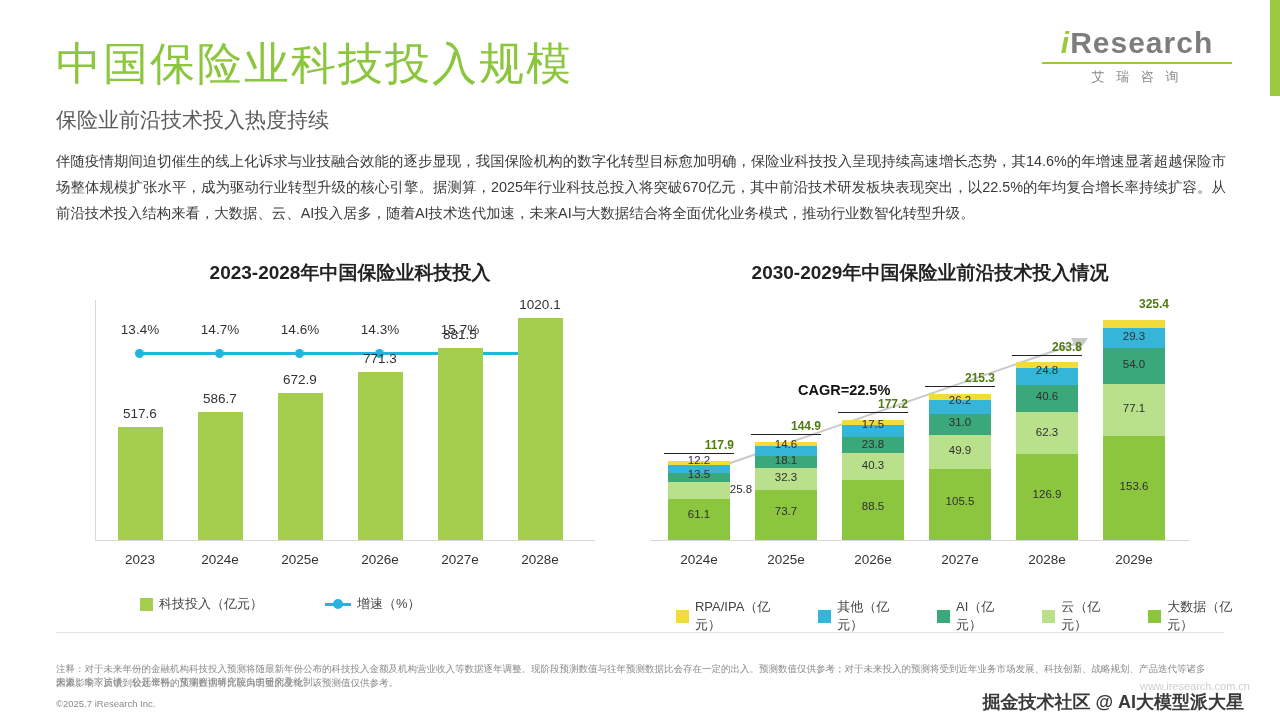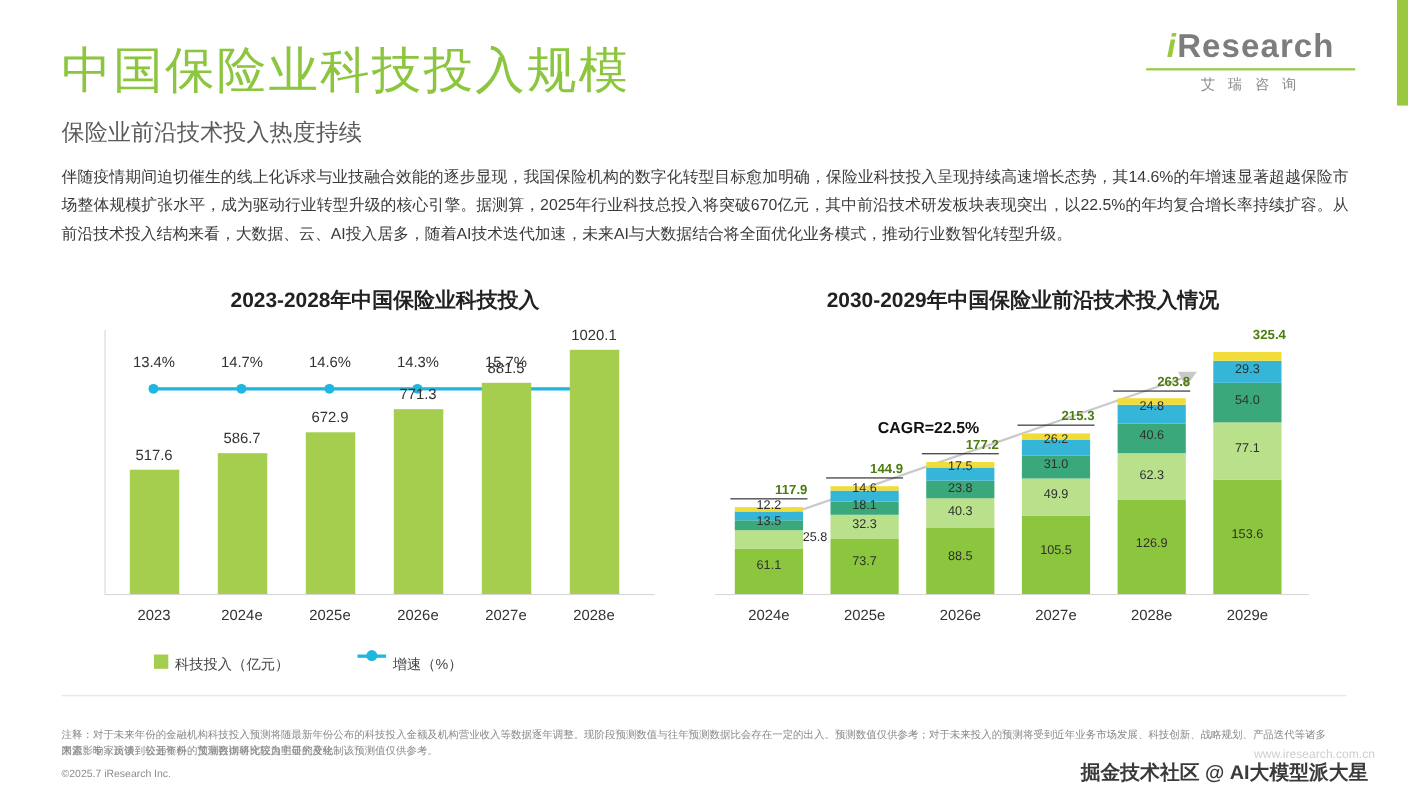--- a/index.html
+++ b/index.html
@@ -139,21 +139,21 @@
 
   .legend {
     position: absolute;
     display: flex;
     align-items: center;
     font-size: 13px;
     color: #444;
   }
   .legend .item {
     display: flex;
-    align-items: flex-start;
+    align-items: center;
     margin-right: 22px;
   }
   .swatch {
     width: 13px;
     height: 13px;
     margin-right: 6px;
     display: inline-block;
   }
   .legend-line {
     width: 26px;
@@ -419,20 +419,42 @@
     <div class="seg" style="left:453px; top:28px; width:62px; height:20px; background:#35b6d9;"></div>
     <div class="seg" style="left:453px; top:20px; width:62px; height:8px; background:#f2dc3c;"></div>
     <div class="seg-label" style="left:453px; top:180px;">153.6</div>
     <div class="seg-label" style="left:453px; top:102px;">77.1</div>
     <div class="seg-label" style="left:453px; top:58px;">54.0</div>
     <div class="seg-label" style="left:453px; top:30px;">29.3</div>
     <div class="stack-total" style="left:449px; top:-3px;"><span>325.4</span></div>
     <div class="cat-label" style="left:449px; top:252px; width:70px;">2029e</div>
   </div>
 
+  <div class="legend" style="left:676px; top:598px;">
+    <div class="item">
+      <span class="swatch" style="background:#f2dc3c;"></span>
+      <span>RPA/IPA（亿元）</span>
+    </div>
+    <div class="item">
+      <span class="swatch" style="background:#35b6d9;"></span>
+      <span>其他（亿元）</span>
+    </div>
+    <div class="item">
+      <span class="swatch" style="background:#3aa87a;"></span>
+      <span>AI（亿元）</span>
+    </div>
+    <div class="item">
+      <span class="swatch" style="background:#b9e08a;"></span>
+      <span>云（亿元）</span>
+    </div>
+    <div class="item">
+      <span class="swatch" style="background:#8cc63f;"></span>
+      <span>大数据（亿元）</span>
+    </div>
+  </div>
 
   <div class="divider"></div>
   <div class="footnote">注释：对于未来年份的金融机构科技投入预测将随最新年份公布的科技投入金额及机构营业收入等数据逐年调整。现阶段预测数值与往年预测数据比会存在一定的出入。预测数值仅供参考；对于未来投入的预测将受到近年业务市场发展、科技创新、战略规划、产品迭代等诸多因素影响，反馈到较远年份的预测数据将比较为明显的变化。该预测值仅供参考。</div>
   <div class="source">来源：专家访谈、公开资料、艾瑞咨询研究院自主研究及绘制。</div>
   <div class="copyright">©2025.7 iResearch Inc.</div>
   <div class="watermark">www.iresearch.com.cn</div>
   <div class="watermark-big">掘金技术社区 @ AI大模型派大星</div>
 
 </div>
 

